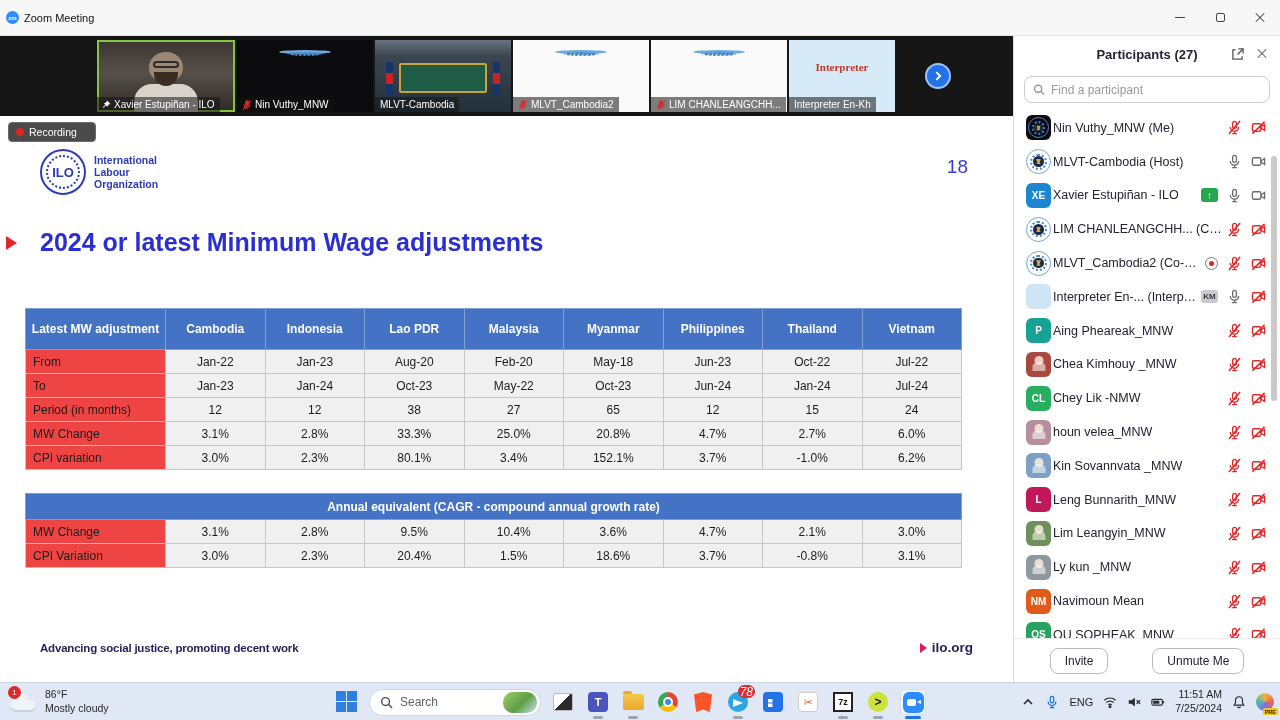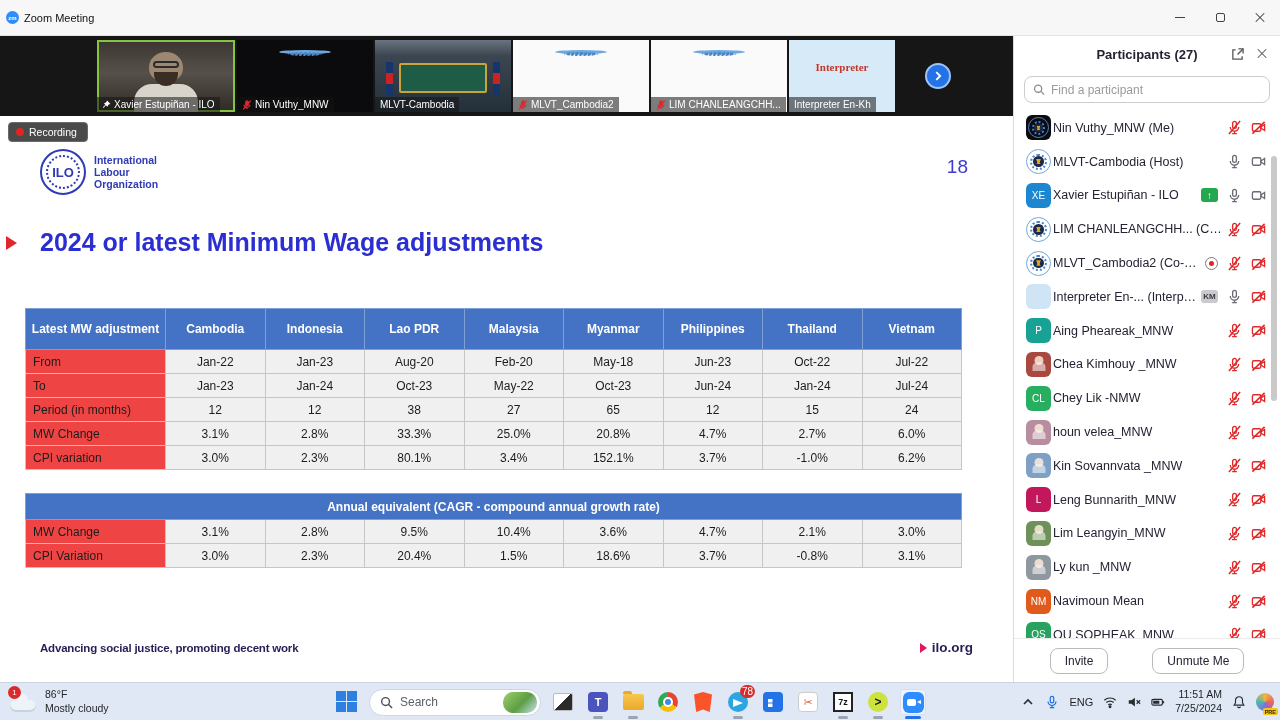--- a/index.html
+++ b/index.html
@@ -41,21 +41,21 @@
   .emblem::before { content:""; position:absolute; inset:15%; border-radius:50%; border:2px dotted #4a86c8; }
   .emblem-core { width:46%; height:46%; border-radius:50%; background:#1b2a4a; display:flex; align-items:center; justify-content:center; }
   .emblem-cup { width:45%; height:52%; background:#e3a81c; clip-path:polygon(0 0,100% 0,78% 55%,78% 75%,100% 100%,0 100%,22% 75%,22% 55%); }
   .tile-emblem { width:52px; height:52px; position:absolute; left:50%; top:50%; transform:translate(-50%,-50%); }
   .style-interpreter { background:#d7eaf8; }
   .interp-text { position:absolute; left:50%; top:38%; transform:translate(-50%,-50%); color:#c0392b; font-family:"Liberation Serif",serif; font-weight:bold; font-size:11px; }
   .next-btn { width:26px; height:26px; border-radius:50%; background:#2472e8; border:2px solid #9ec3f5; color:#fff; margin-left:28px; display:flex; align-items:center; justify-content:center; flex:0 0 auto; }
 
   
   .slide { flex:1 1 auto; background:#fff; position:relative; }
-  .recording-badge { position:absolute; left:8px; top:6px; background:#4a4a4a; border:1px solid #6a6a6a; color:#fff; font-size:10.5px; border-radius:4px; padding:3px 10px 3px 7px; display:flex; align-items:center; gap:5px; }
+  .recording-badge { position:absolute; left:8px; top:6px; background:#4a4a4a; border:1px solid #6a6a6a; color:#fff; font-size:10.5px; border-radius:4px; padding:3px 18px 3px 7px; display:flex; align-items:center; gap:5px; }
   .rec-dot { width:8px; height:8px; border-radius:50%; background:#e02424; }
   .ilo-block { position:absolute; left:40px; top:33px; display:flex; align-items:center; gap:8px; }
   .ilo-emblem { width:46px; height:46px; border-radius:50%; border:2px solid #2e3bb5; position:relative; display:flex; align-items:center; justify-content:center; color:#2e3bb5; }
   .ilo-emblem::before { content:""; position:absolute; inset:4px; border-radius:50%; border:2px dotted #2e3bb5; }
   .ilo-emblem span { font-size:13px; font-weight:bold; letter-spacing:0; }
   .ilo-name { color:#2e3bb5; font-size:10.5px; line-height:1.15; font-weight:bold; }
   .page-number { position:absolute; right:45px; top:40px; color:#3b3bd1; font-size:19px; }
   .slide-title { position:absolute; left:0; top:112px; display:flex; align-items:center; }
   .title-bullet { width:0; height:0; border-top:7px solid transparent; border-bottom:7px solid transparent; border-left:11px solid #e0262b; margin-left:6px; margin-right:23px; }
   .slide-title h1 { color:#2b2fd2; font-size:25px; font-weight:bold; }
@@ -80,21 +80,21 @@
   .pp-header { height:36px; display:flex; align-items:center; justify-content:center; position:relative; flex:0 0 auto; }
   .pp-title { font-size:13px; font-weight:bold; color:#232333; }
   .pp-popout { position:absolute; right:36px; top:11px; color:#555; }
   .pp-close { position:absolute; right:13px; top:13px; }
   .pp-close .i-close::before,.pp-close .i-close::after { background:#555; }
   .pp-search { margin:4px 10px 8px; height:27px; border:1px solid #ccc; border-radius:8px; display:flex; align-items:center; padding:0 8px; gap:6px; flex:0 0 auto; }
   .pp-search input { border:none; outline:none; font-size:12px; color:#333; width:100%; background:transparent; font-family:"Liberation Sans",sans-serif; }
   .pp-search input::placeholder { color:#9a9aa0; }
   .pp-list { flex:1 1 auto; overflow:hidden; position:relative; }
   .pp-row { height:33.8px; display:flex; align-items:center; padding:0 14px 0 12px; gap:2px; }
-  .pp-avatar { width:25px; height:25px; border-radius:6px; flex:0 0 auto; display:flex; align-items:center; justify-content:center; color:#fff; font-size:10px; font-weight:normal; overflow:hidden; position:relative; }
+  .pp-avatar { width:25px; height:25px; border-radius:6px; flex:0 0 auto; display:flex; align-items:center; justify-content:center; color:#fff; font-size:10px; font-weight:bold; overflow:hidden; position:relative; }
   .pp-avatar .emblem { width:25px; height:25px; border-width:1px; }
   .pp-avatar.logo-dark { background:#0c0c10; }
   .pp-avatar.logo-dark .emblem { width:21px; height:21px; background:transparent; border-color:#4a86c8; }
   .pp-avatar.interpreter { background:#cfe5f5; }
   .pp-avatar.photo::after { content:""; position:absolute; left:50%; top:42%; transform:translateX(-50%); width:13px; height:9px; border-radius:50% 50% 0 0; background:rgba(255,255,255,.55); }
   .pp-avatar.photo::before { content:""; position:absolute; left:50%; top:18%; transform:translateX(-50%); width:9px; height:9px; border-radius:50%; background:rgba(255,240,225,.8); z-index:1; }
   .pp-name { font-size:12.5px; color:#232333; white-space:nowrap; overflow:hidden; text-overflow:ellipsis; flex:1 1 auto; }
   .pp-icons { display:flex; align-items:center; gap:9px; flex:0 0 auto; }
   .ic { width:15px; height:15px; display:inline-flex; }
   .ic svg { width:100%; height:100%; }
@@ -118,21 +118,21 @@
   .tb-center { position:absolute; left:334px; top:0; height:38px; display:flex; align-items:center; gap:9px; }
   .win-logo { width:22px; height:22px; display:grid; grid-template-columns:10px 10px; grid-template-rows:10px 10px; gap:1px; }
   .win-logo span { background:#2f7fe0; }
   .tb-search { width:172px; height:27px; background:#fff; border:1px solid #ccd6e4; border-radius:14px; display:flex; align-items:center; padding:0 3px 0 10px; gap:7px; }
   .tb-search-txt { font-size:12px; color:#5a5f68; flex:1 1 auto; }
   .tb-search-img { width:34px; height:21px; border-radius:10px; background:linear-gradient(135deg,#9fd06a 0%,#5d9e45 55%,#c9e4f5 100%); }
   .tb-ico { width:26px; height:26px; position:relative; display:flex; align-items:center; justify-content:center; border-radius:4px; }
   .tb-ico.open::after { content:""; position:absolute; bottom:-4px; left:8px; right:8px; height:3px; border-radius:2px; background:#9aa4b2; }
   .tb-ico.active { background:#eef3fb; box-shadow:inset 0 0 0 1px #d5e0ef; }
   .tb-ico.active::after { content:""; position:absolute; bottom:-4px; left:5px; right:5px; height:3px; border-radius:2px; background:#2472e8; }
-  .tb-badge { position:absolute; right:-4px; top:-4px; min-width:14px; height:13px; border-radius:7px; background:#d92b2b; color:#fff; font-size:10px; display:flex; align-items:center; justify-content:center; padding:0 2px; z-index:2; }
+  .tb-badge { position:absolute; right:-4px; top:-4px; min-width:14px; height:13px; border-radius:7px; background:#d92b2b; color:#fff; font-size:12px; display:flex; align-items:center; justify-content:center; padding:0 2px; z-index:2;font-style:italic; }
   .app-desktop { width:20px; height:18px; background:linear-gradient(135deg,#fff 50%,#2b2b2b 50%); border:1px solid #bbb; border-radius:2px; }
   .app-teams { width:20px; height:20px; border-radius:4px; background:#4b53bc; color:#fff; font-size:11px; font-weight:bold; display:flex; align-items:center; justify-content:center; }
   .app-folder { width:21px; height:16px; background:linear-gradient(180deg,#f7c84c,#eaa82c); border-radius:2px; position:relative; }
   .app-folder::before { content:""; position:absolute; top:-3px; left:0; width:9px; height:3px; background:#eaa82c; border-radius:2px 2px 0 0; }
   .app-chrome { width:20px; height:20px; border-radius:50%; background:conic-gradient(#ea4335 0 33%,#fbbc05 33% 66%,#34a853 66% 100%); position:relative; }
   .app-chrome::after { content:""; position:absolute; inset:5px; border-radius:50%; background:#4285f4; border:2px solid #fff; }
   .app-brave { width:18px; height:20px; background:#fb542b; clip-path:polygon(50% 0,100% 12%,88% 100%,50% 88%,12% 100%,0 12%); }
   .app-telegram { width:20px; height:20px; border-radius:50%; background:#2ca5e0; position:relative; }
   .app-telegram::after { content:""; position:absolute; left:5px; top:7px; width:0; height:0; border-top:4px solid transparent; border-bottom:4px solid transparent; border-left:10px solid #fff; }
   .app-store { width:20px; height:20px; border-radius:4px; background:#2472e8; position:relative; }

